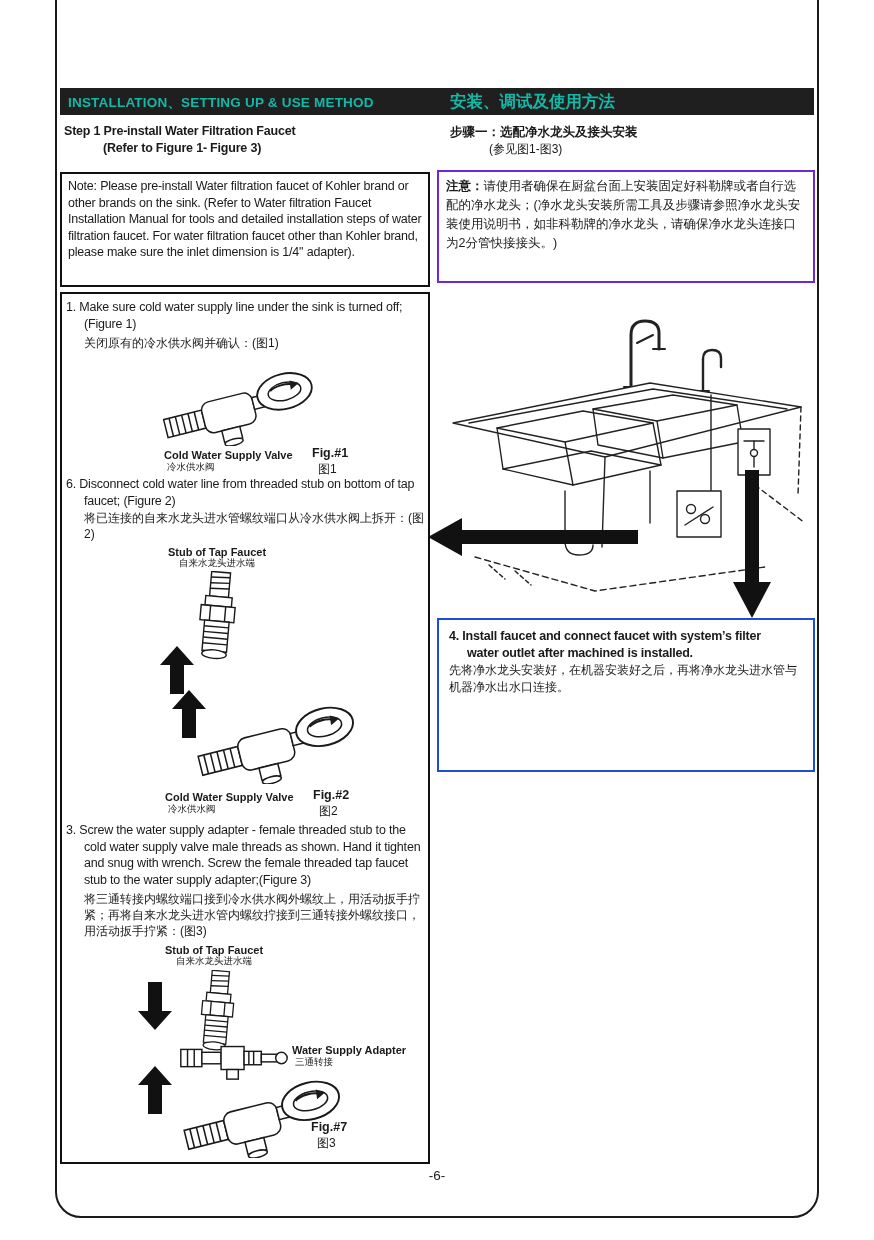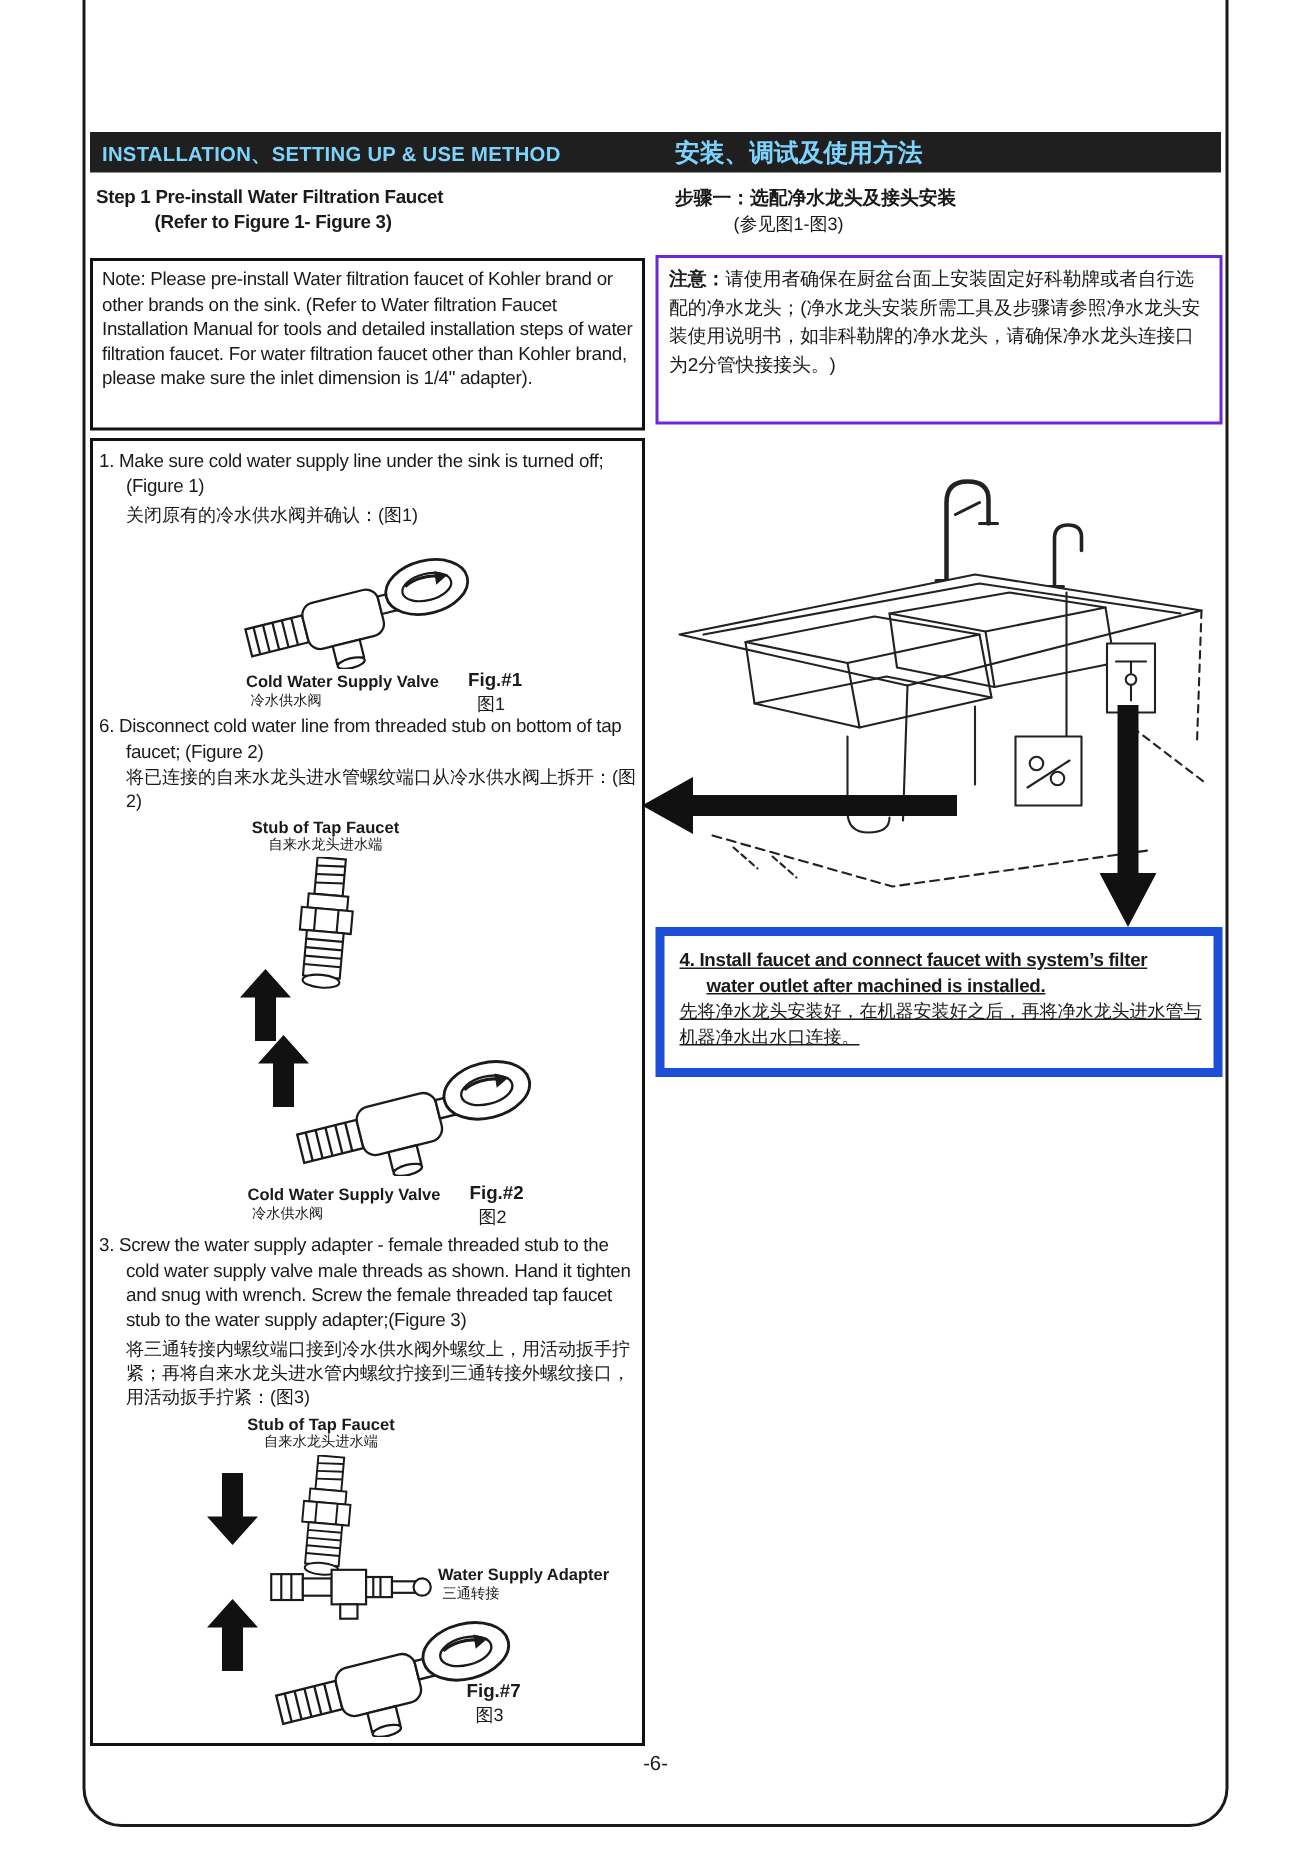--- a/index.html
+++ b/index.html
@@ -4,21 +4,21 @@
 <style>
   * { margin:0; padding:0; box-sizing:border-box; }
   html,body { background:#fff; }
   body { width:874px; height:1240px; font-family:"Liberation Sans", sans-serif; color:#1a1a1a; }
   .canvas { position:relative; width:874px; height:1240px; background:#fff; overflow:hidden; }
   .abs { position:absolute; }
 
   .frame { left:55px; top:-30px; width:764px; height:1248px;
            border:2px solid #1a1a1a; border-radius:26px; }
 
-  .hdr { left:60px; top:88px; width:754px; height:27px; background:#1f1f1f; color:#7dd3fc; }
+  .hdr { left:60px; top:88px; width:754px; height:27px; background:#1f1f1f; color:#14b8a6; }
   .hdr-en { position:absolute; left:8px; top:6px; font-size:13.5px; font-weight:700; letter-spacing:.2px; }
   .hdr-zh { position:absolute; left:390px; top:3px; font-size:16.5px; font-weight:700; }
 
   .h-en-1 { left:64px;  top:124px; font-size:12.5px; font-weight:700; letter-spacing:-.2px; }
   .h-en-2 { left:103px; top:141px; font-size:12.5px; font-weight:700; letter-spacing:-.2px; }
   .h-zh-1 { left:450px; top:124px; font-size:12.5px; font-weight:700; }
   .h-zh-2 { left:489px; top:141px; font-size:12px; }
 
   .note-en { left:60px; top:172px; width:370px; height:115px; border:2px solid #111;
              padding:4px 6px; font-size:12.5px; line-height:16.5px; letter-spacing:-.2px; overflow:hidden; }
@@ -29,21 +29,21 @@
   .steps-box { left:60px; top:292px; width:370px; height:872px; border:2px solid #111; }
   .step-en { position:absolute; font-size:12.5px; line-height:16.5px; letter-spacing:-.2px;
              padding-left:18px; text-indent:-18px; }
   .step-zh { position:absolute; font-size:12px; line-height:16px; }
   .lbl  { position:absolute; font-size:11px; font-weight:700; white-space:nowrap; }
   .lblz { position:absolute; font-size:9.5px; white-space:nowrap; }
   .lblc { text-align:center; }
   .fign { position:absolute; font-size:12.5px; font-weight:700; white-space:nowrap; }
   .figz { position:absolute; font-size:12px; white-space:nowrap; }
 
-  .step4-box { left:437px; top:618px; width:378px; height:100px; border:6px solid #1d4ed8; padding:8px 10px;text-decoration:underline; }
+  .step4-box { left:437px; top:618px; width:378px; height:154px; border:2px solid #1d4ed8; padding:8px 10px; }
   .step4-en { font-size:12.5px; line-height:17px; letter-spacing:-.2px; padding-left:18px; text-indent:-18px; width:338px; font-weight:700; }
   .step4-zh { font-size:12px; line-height:17px; width:352px; }
 
   .footer { left:0; top:1168px; width:874px; text-align:center; font-size:13.5px; }
 </style>
 </head>
 <body>
 
 <div class="canvas">
 

